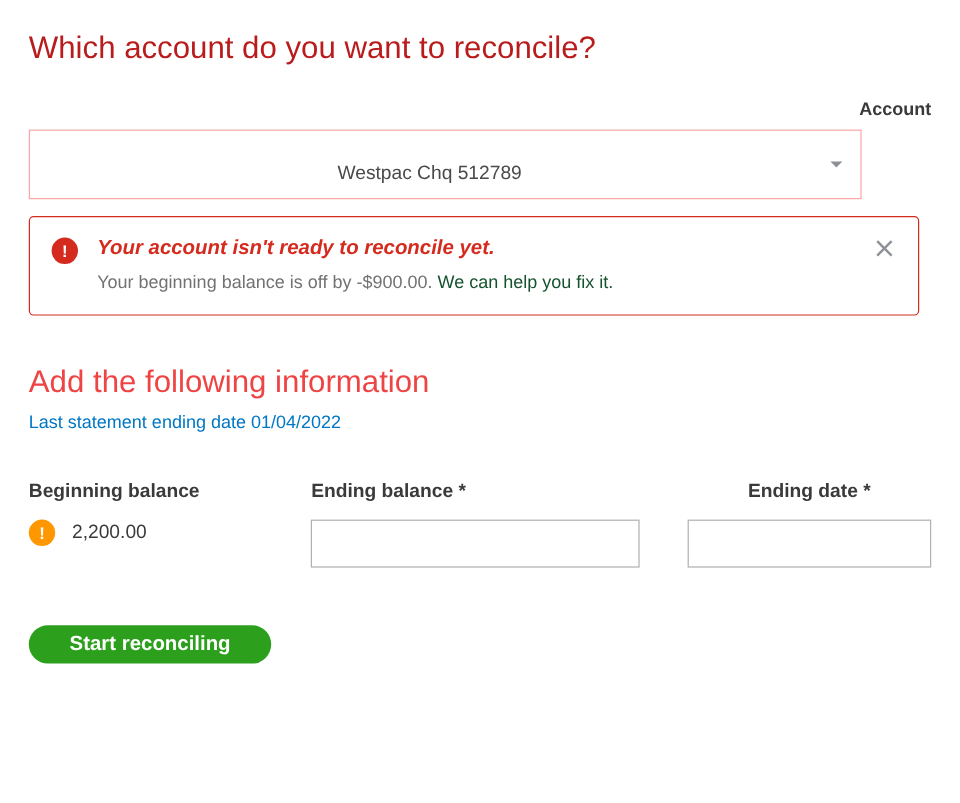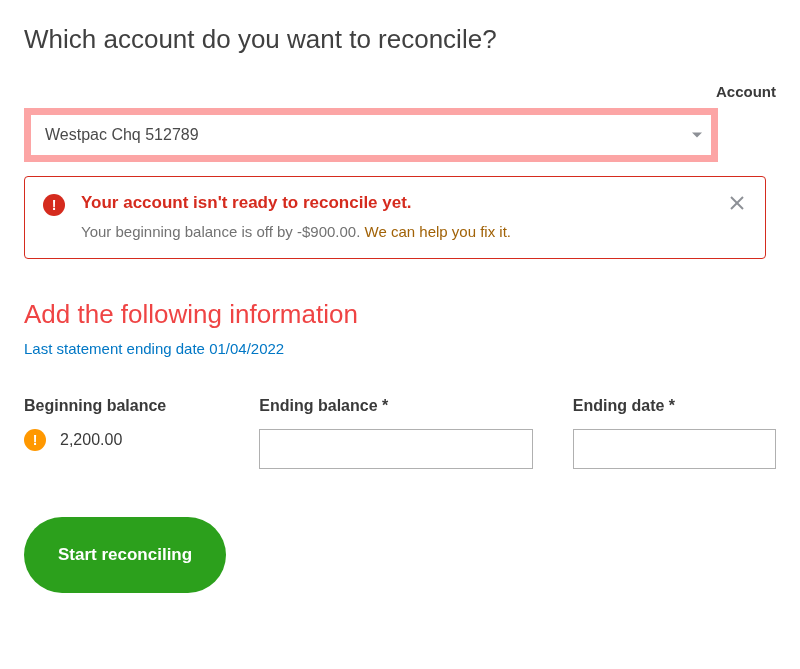--- a/index.html
+++ b/index.html
@@ -7,46 +7,47 @@
     margin: 0;
     padding: 24px;
     font-family: -apple-system, BlinkMacSystemFont, "Segoe UI", Helvetica, Arial, sans-serif;
     color: #393a3d;
     background: #fff;
     width: 800px;
   }
   h1.page-title {
     font-size: 26px;
     font-weight: 400;
-    color: #404040;
+    color: #b91c1c;
     margin: 0 0 28px 0;
   }
   .field-label {
     font-size: 15px;
     font-weight: 600;
     color: #3a3a3a;
     margin-bottom: 8px;
     display: block;
     text-align: right;
   }
   .select-wrap {
     position: relative;
     width: 694px;
     margin-bottom: 14px;
   }
   .select {
     width: 100%;
-    border: 7px solid #fca5a5;
-    padding: 11px 40px 11px 14px;
+    border: 1px solid #fca5a5;
+    padding: 27px 40px 11px 14px;
     font-size: 16px;
     color: #4a4a4a;
     background: #fff;
     cursor: pointer;
     display: flex;
     align-items: center;
+    justify-content: center;
   }
   .select-caret {
     position: absolute;
     right: 16px;
     top: 50%;
     transform: translateY(-50%);
     width: 0; height: 0;
     border-left: 5px solid transparent;
     border-right: 5px solid transparent;
     border-top: 5px solid #8d9096;
@@ -74,27 +75,28 @@
     justify-content: center;
     flex-shrink: 0;
     margin-top: 1px;
   }
   .alert-body { flex: 1; }
   .alert-title {
     color: #d52b1e;
     font-weight: 600;
     font-size: 17px;
     margin-bottom: 10px;
+    font-style: italic;
   }
   .alert-msg {
     font-size: 15px;
     color: #727272;
   }
   .alert-link {
-    color: #a16207;
+    color: #14532d;
     cursor: pointer;
   }
   .alert-close {
     width: 20px; height: 20px;
     cursor: pointer;
     color: #8d9096;
     flex-shrink: 0;
     display: flex;
     align-items: center;
     justify-content: center;
@@ -114,21 +116,21 @@
     display: inline-block;
   }
   .row {
     display: flex;
     gap: 40px;
     margin-bottom: 48px;
   }
   .col { display: flex; flex-direction: column; }
   .col-begin { width: 200px; }
   .col-end   { width: 280px; }
-  .col-date  { width: 208px; }
+  .col-date  { width: 208px; align-items: center; }
   .col-label {
     font-size: 16px;
     font-weight: 600;
     color: #3a3a3a;
     margin-bottom: 14px;
   }
   .begin-val {
     display: flex;
     align-items: center;
     gap: 14px;
@@ -152,21 +154,21 @@
     border: 1px solid #b0b0b0;
     padding: 8px 10px;
     font-size: 16px;
     background: #fff;
   }
   .primary-btn {
     background: #2ca01c;
     color: #fff;
     border: none;
     border-radius: 999px;
-    padding: 28px 34px;
+    padding: 6px 34px;
     font-size: 17px;
     font-weight: 600;
     cursor: pointer;
   }
 </style>
 </head>
 <body>
 
 
 

